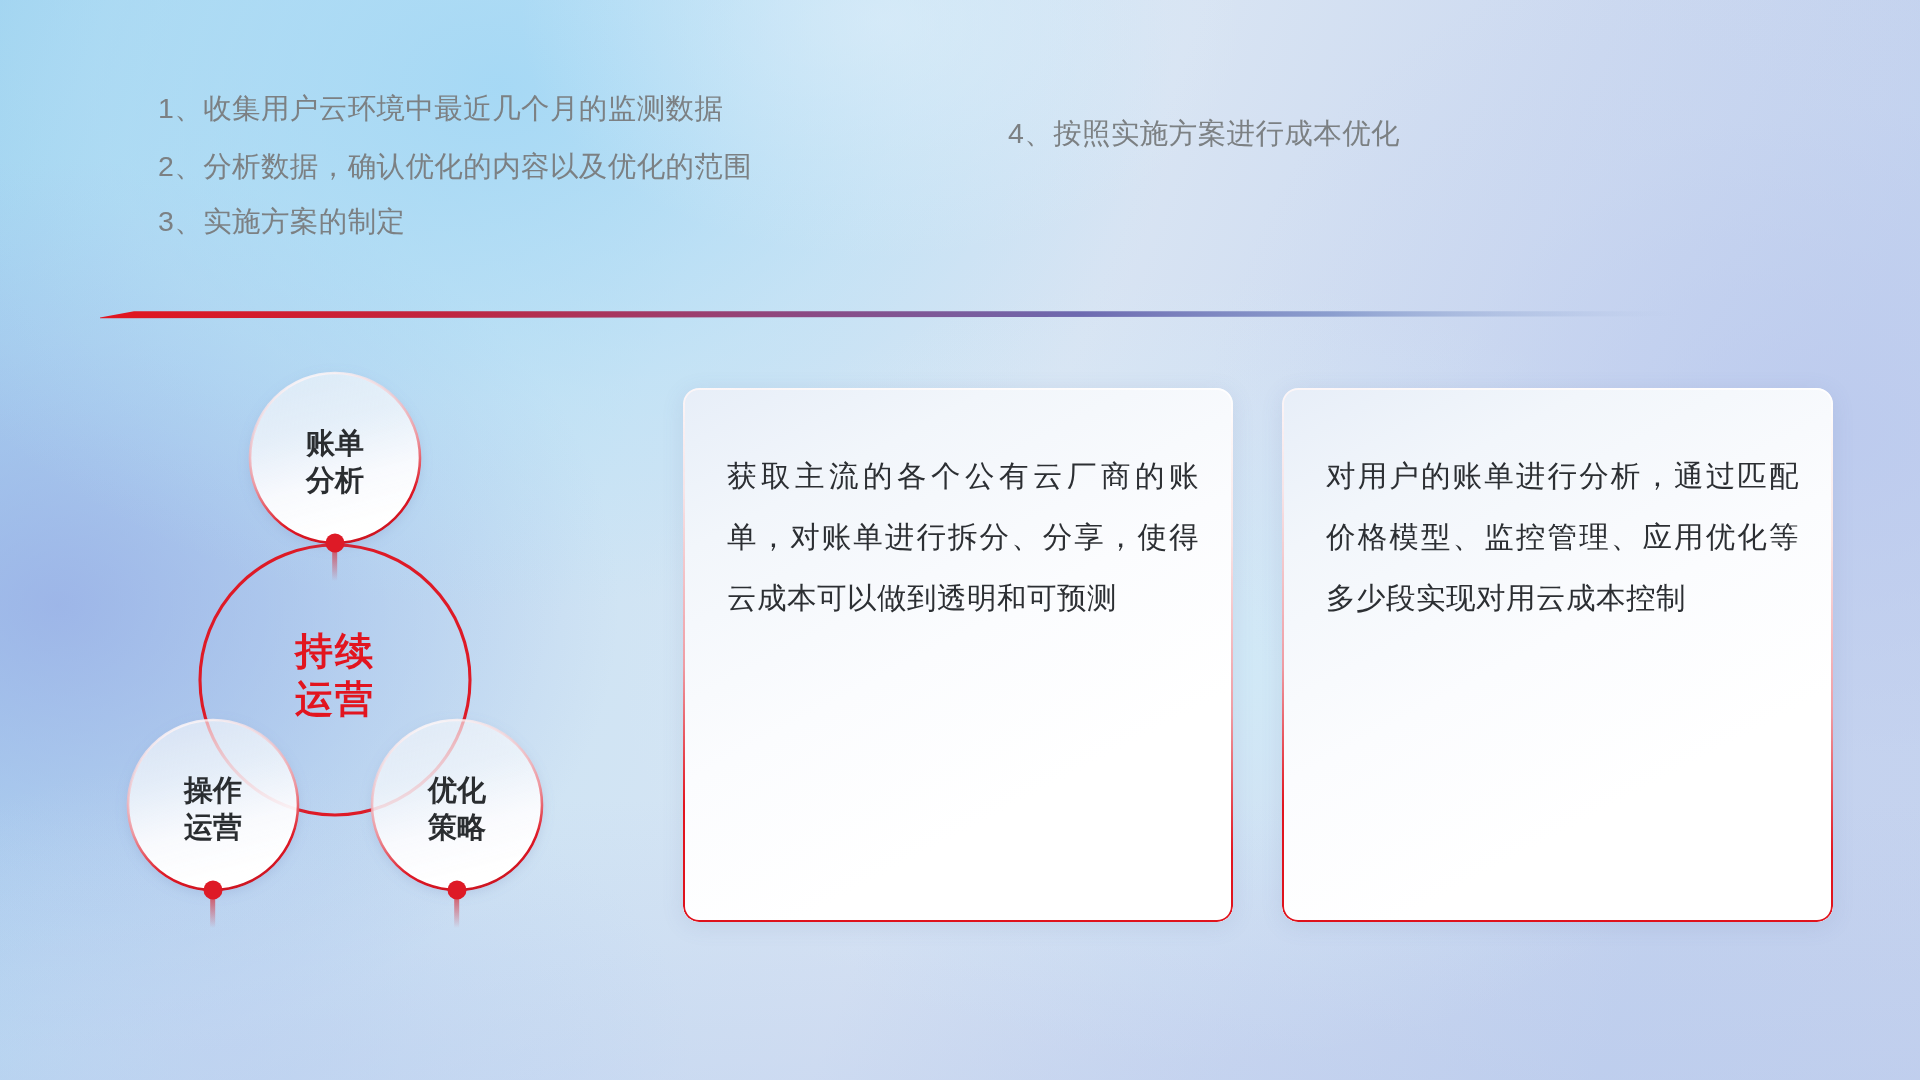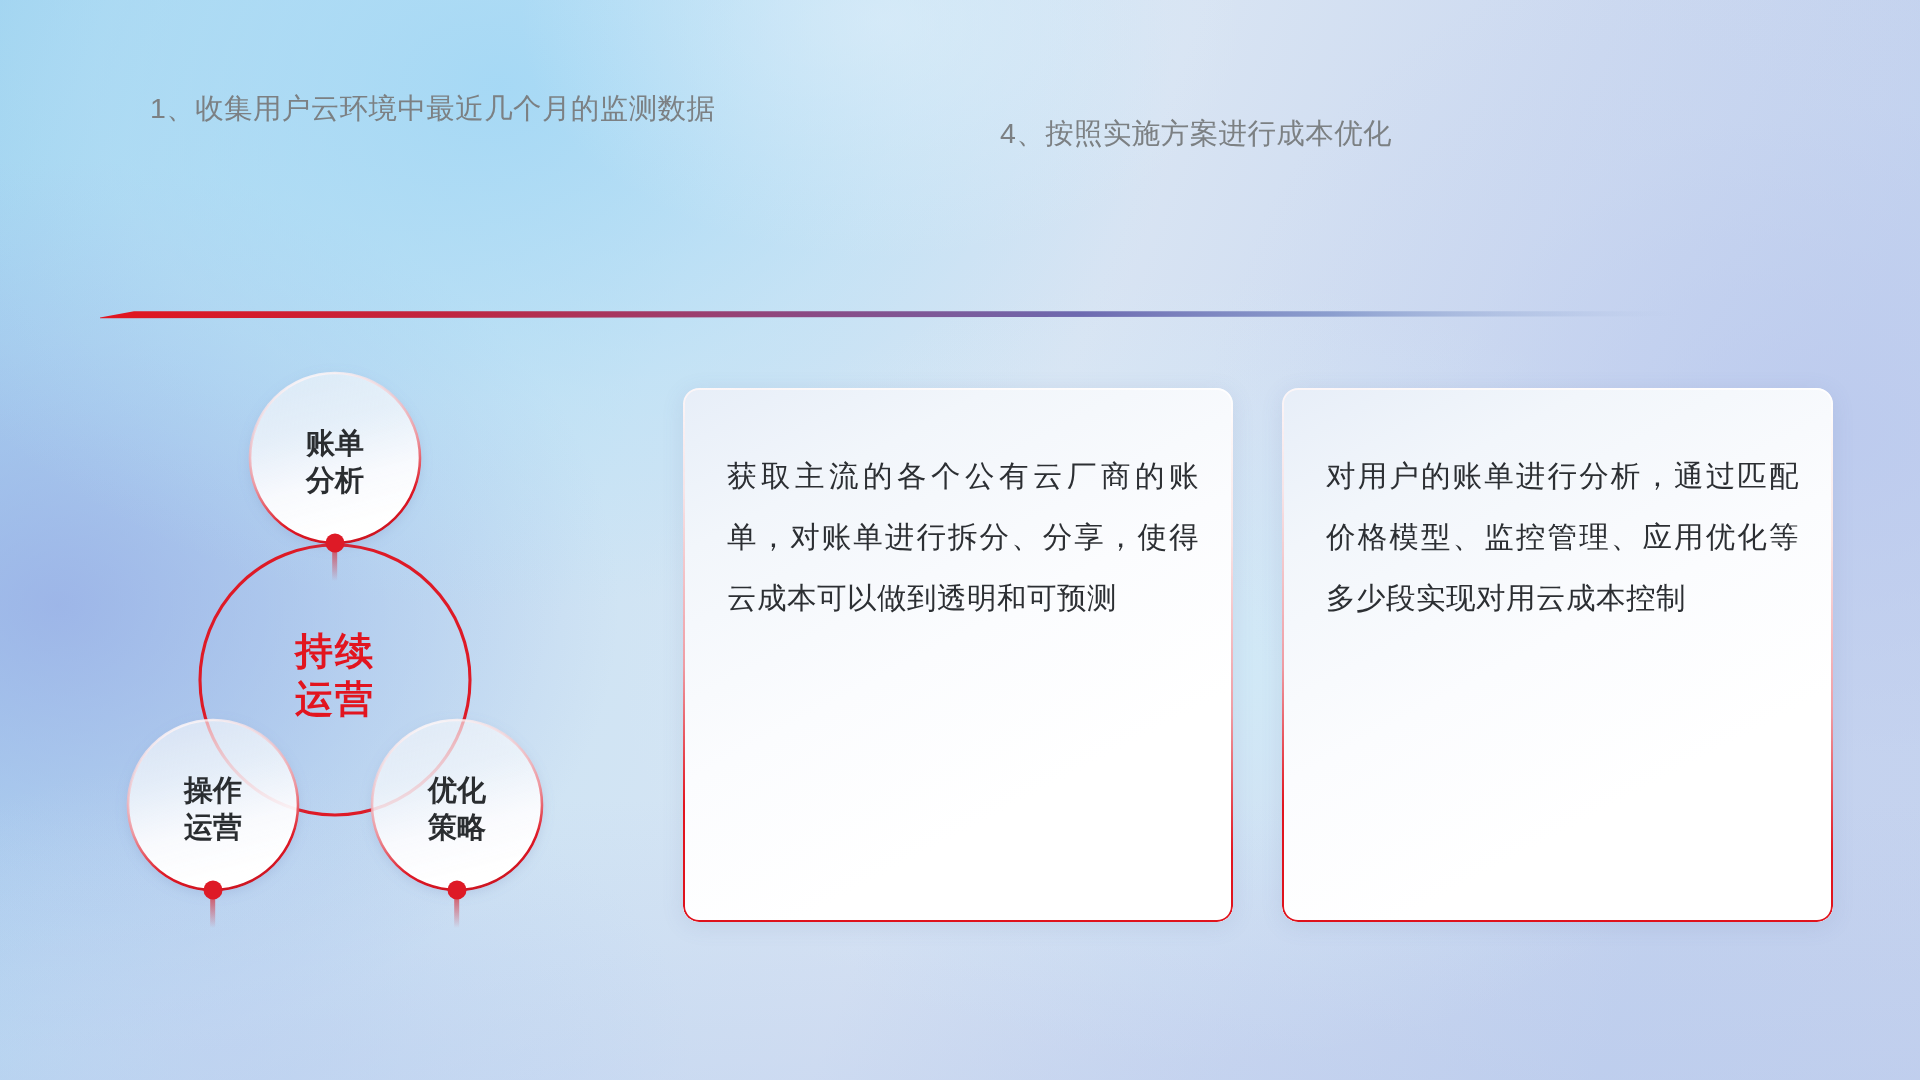--- a/index.html
+++ b/index.html
@@ -14,21 +14,21 @@
   .b1{background:linear-gradient(110deg,#9ed2ef 0%,#b6dcf2 16%,#cfe4f4 34%,#d8e4f3 52%,#ccd9f0 70%,#c3d2ee 86%,#c6d3ee 100%);}
   .b2{background:radial-gradient(ellipse 780px 620px at 3% 56%,rgba(150,168,228,.72) 0%,rgba(160,180,232,.35) 42%,rgba(255,255,255,0) 72%);}
   .b3{background:radial-gradient(ellipse 900px 700px at 26% 8%,rgba(164,216,245,.92) 0%,rgba(180,224,247,.42) 45%,rgba(255,255,255,0) 75%);}
   .b4{background:radial-gradient(ellipse 760px 520px at 62% 62%,rgba(209,236,248,.85) 0%,rgba(214,236,248,.30) 48%,rgba(255,255,255,0) 76%);}
   .b5{background:radial-gradient(ellipse 820px 680px at 96% 40%,rgba(186,200,238,.70) 0%,rgba(196,210,241,.26) 48%,rgba(255,255,255,0) 78%);}
   .b6{background:radial-gradient(ellipse 640px 400px at 12% 97%,rgba(196,214,242,.70) 0%,rgba(255,255,255,0) 72%);}
   .b7{background:radial-gradient(ellipse 520px 340px at 46% 2%,rgba(226,240,250,.55) 0%,rgba(255,255,255,0) 70%);}
   .b8{background:linear-gradient(0deg,rgba(178,196,236,.30) 0%,rgba(255,255,255,0) 26%);}
 
   
-  #steps{position:absolute;left:0;top:0;width:1574px;height:300px;z-index:4;}
+  #steps{position:absolute;left:8px;top:0;width:1574px;height:300px;z-index:4;}
   .step-col{position:absolute;}
   .col-left{left:150px;top:94px;}
   .col-right{left:1000px;top:119px;text-align:right;}
   .step-line{
     color:#7c8083;font-size:28.5px;line-height:1.0;
     white-space:nowrap;margin-bottom:29px;letter-spacing:.4px;
     font-weight:400;
   }
   .col-left .step-line:nth-child(2){margin-bottom:27px;}
 
@@ -80,20 +80,22 @@
   <div class="bgL b4"></div>
   <div class="bgL b5"></div>
   <div class="bgL b6"></div>
   <div class="bgL b7"></div>
   <div class="bgL b8"></div>
 </div>
 
 <div id="steps">
   <div class="step-col col-left">
     <div class="step-line">1、收集用户云环境中最近几个月的监测数据</div>
+    <div class="step-line">2、分析数据，确认优化的内容以及优化的范围</div>
+    <div class="step-line">3、实施方案的制定</div>
   </div>
   <div class="step-col col-right">
     <div class="step-line">4、按照实施方案进行成本优化</div>
   </div>
 </div>
 
 <div id="divider">
   <svg width="1580" height="12" viewBox="0 0 1580 12">
     <defs>
       <linearGradient id="divGrad" x1="0" y1="0" x2="1" y2="0">

